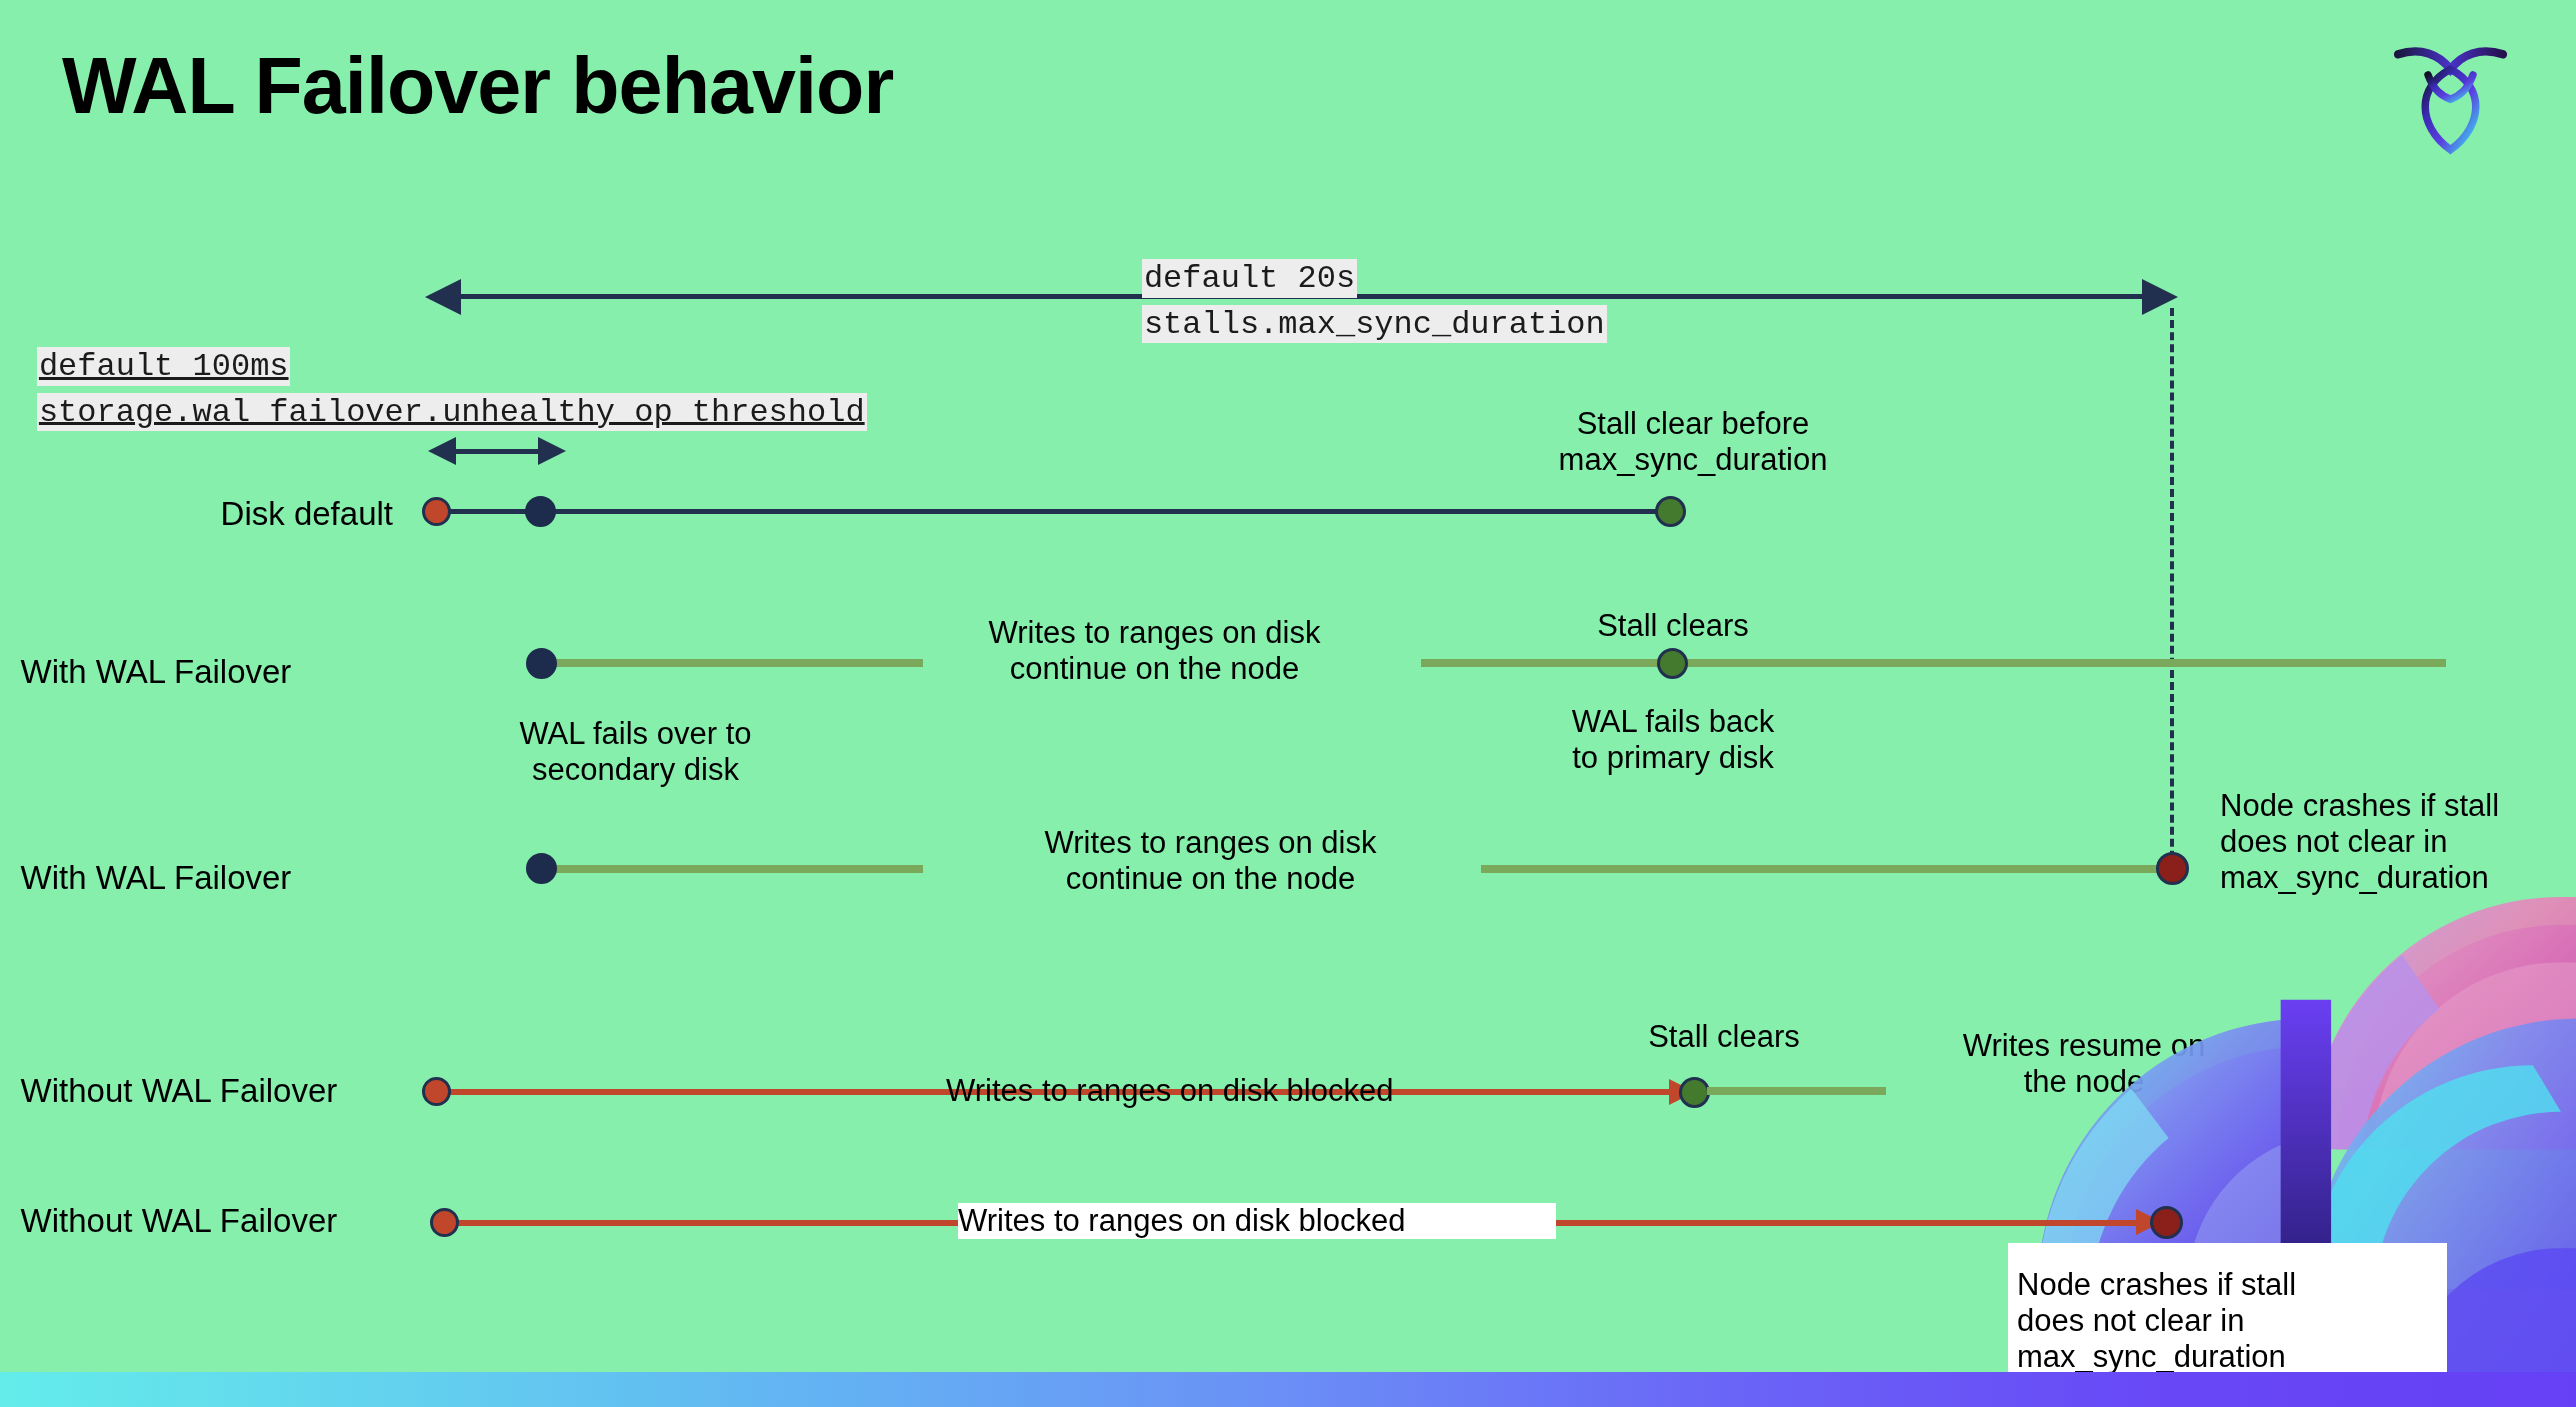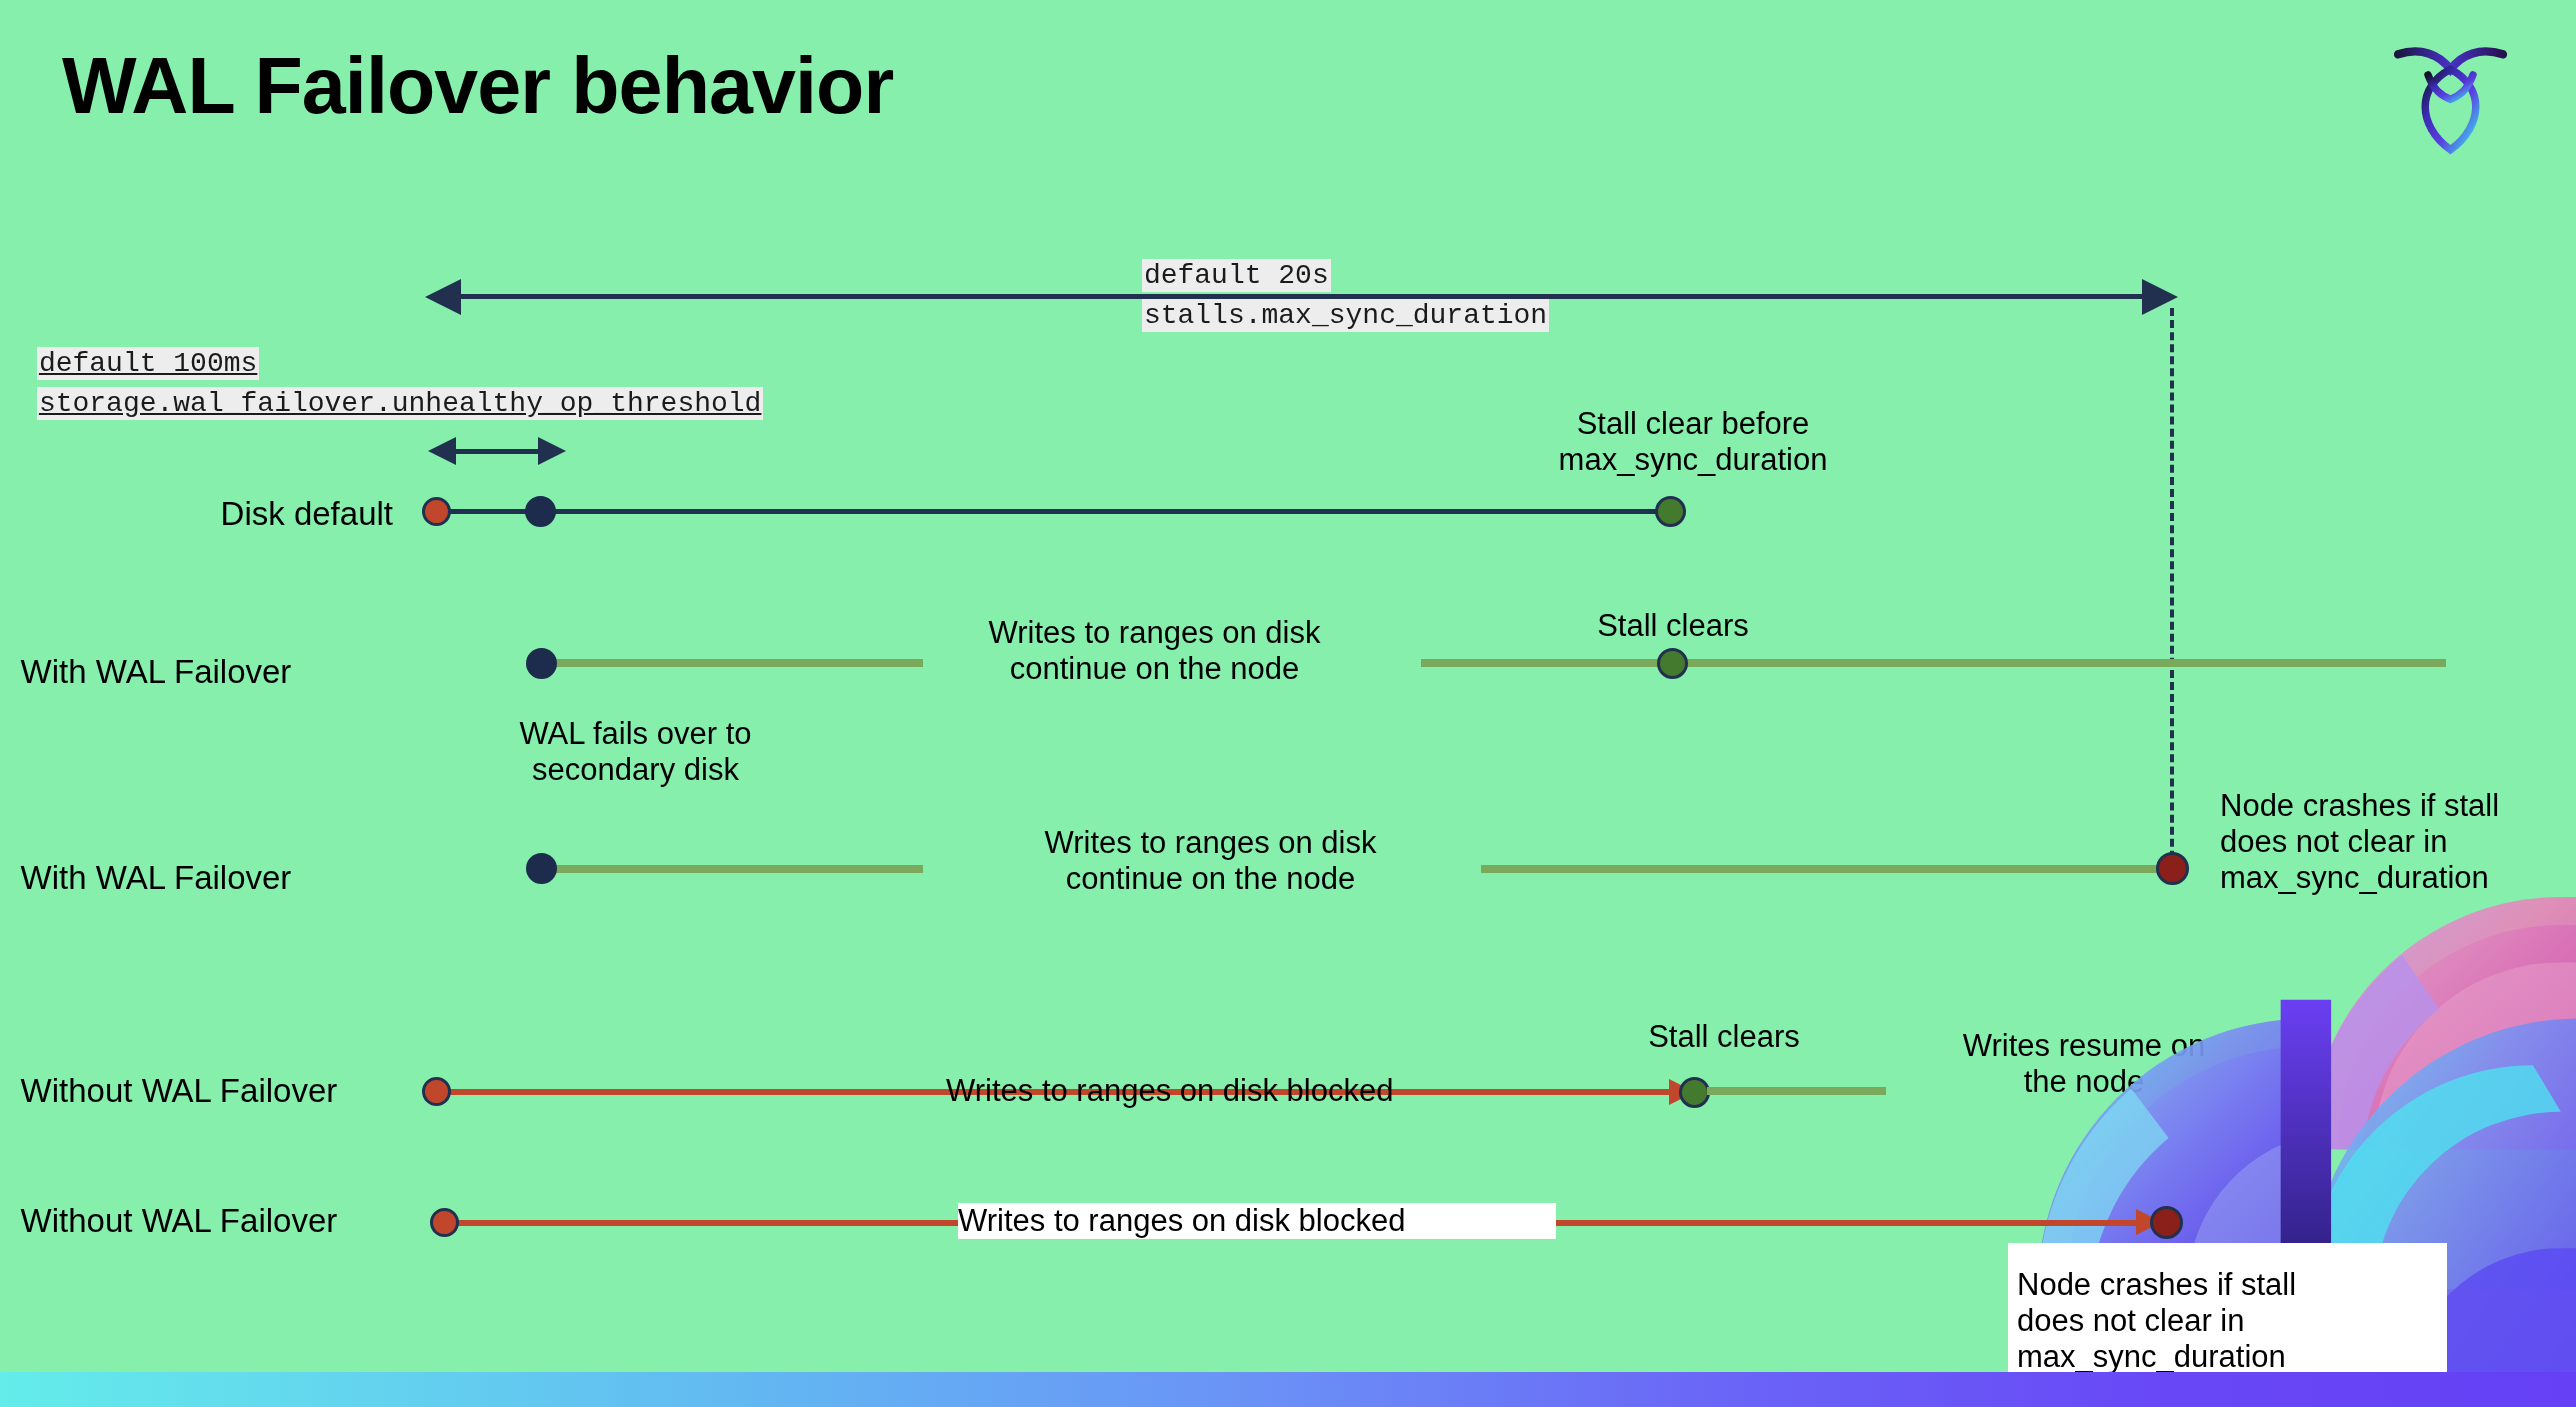--- a/index.html
+++ b/index.html
@@ -69,21 +69,21 @@
     line-height: 1.16;
     white-space: pre-line;
     color: #000;
   }
   .txt.center { text-align: center; }
   .txt.left   { text-align: left; }
 
   .mono {
     position: absolute;
     font-family: "Liberation Mono", "DejaVu Sans Mono", monospace;
-    font-size: 28px;
+    font-size: 32px;
     line-height: 1.42;
     color: #1b1b1b;
     white-space: pre;
   }
   .mono span {
     background: #ededed;
     padding: 0.9px 1.9px;
   }
 
   .rowlabel {
@@ -209,20 +209,22 @@
   <div class="line green" style="left:540px; top:659px; width:383px;"></div>
   <div class="dot navy" style="left:526px; top:648px; width:31px; height:31px;"></div>
   <div class="line green" style="left:1421px; top:659px; width:1025px;"></div>
   <div class="dot green" style="left:1657px; top:648px; width:31px; height:31px;"></div>
 
   <div class="txt center" style="left:944px; top:615px; width:421px;">Writes to ranges on disk
 continue on the node</div>
   <div class="txt center" style="left:453px; top:699px; width:365px;margin-top:17px;">WAL fails over to
 secondary disk</div>
   <div class="txt center" style="left:1533px; top:608px; width:280px;">Stall clears</div>
+  <div class="txt center" style="left:1505px; top:704px; width:336px;">WAL fails  back
+to primary disk</div>
 
   <div class="rowlabel" style="left:20.6px; top:860px;">With WAL Failover</div>
 
   <div class="line green" style="left:540px; top:865px; width:383px;"></div>
   <div class="dot navy" style="left:526px; top:853px; width:31px; height:31px;"></div>
   <div class="line green" style="left:1481px; top:865px; width:692px;"></div>
   <div class="dot dark" style="left:2156px; top:852px; width:33px; height:33px;"></div>
 
   <div class="txt center" style="left:1000px; top:825px; width:421px;">Writes to ranges on disk
 continue on the node</div>

